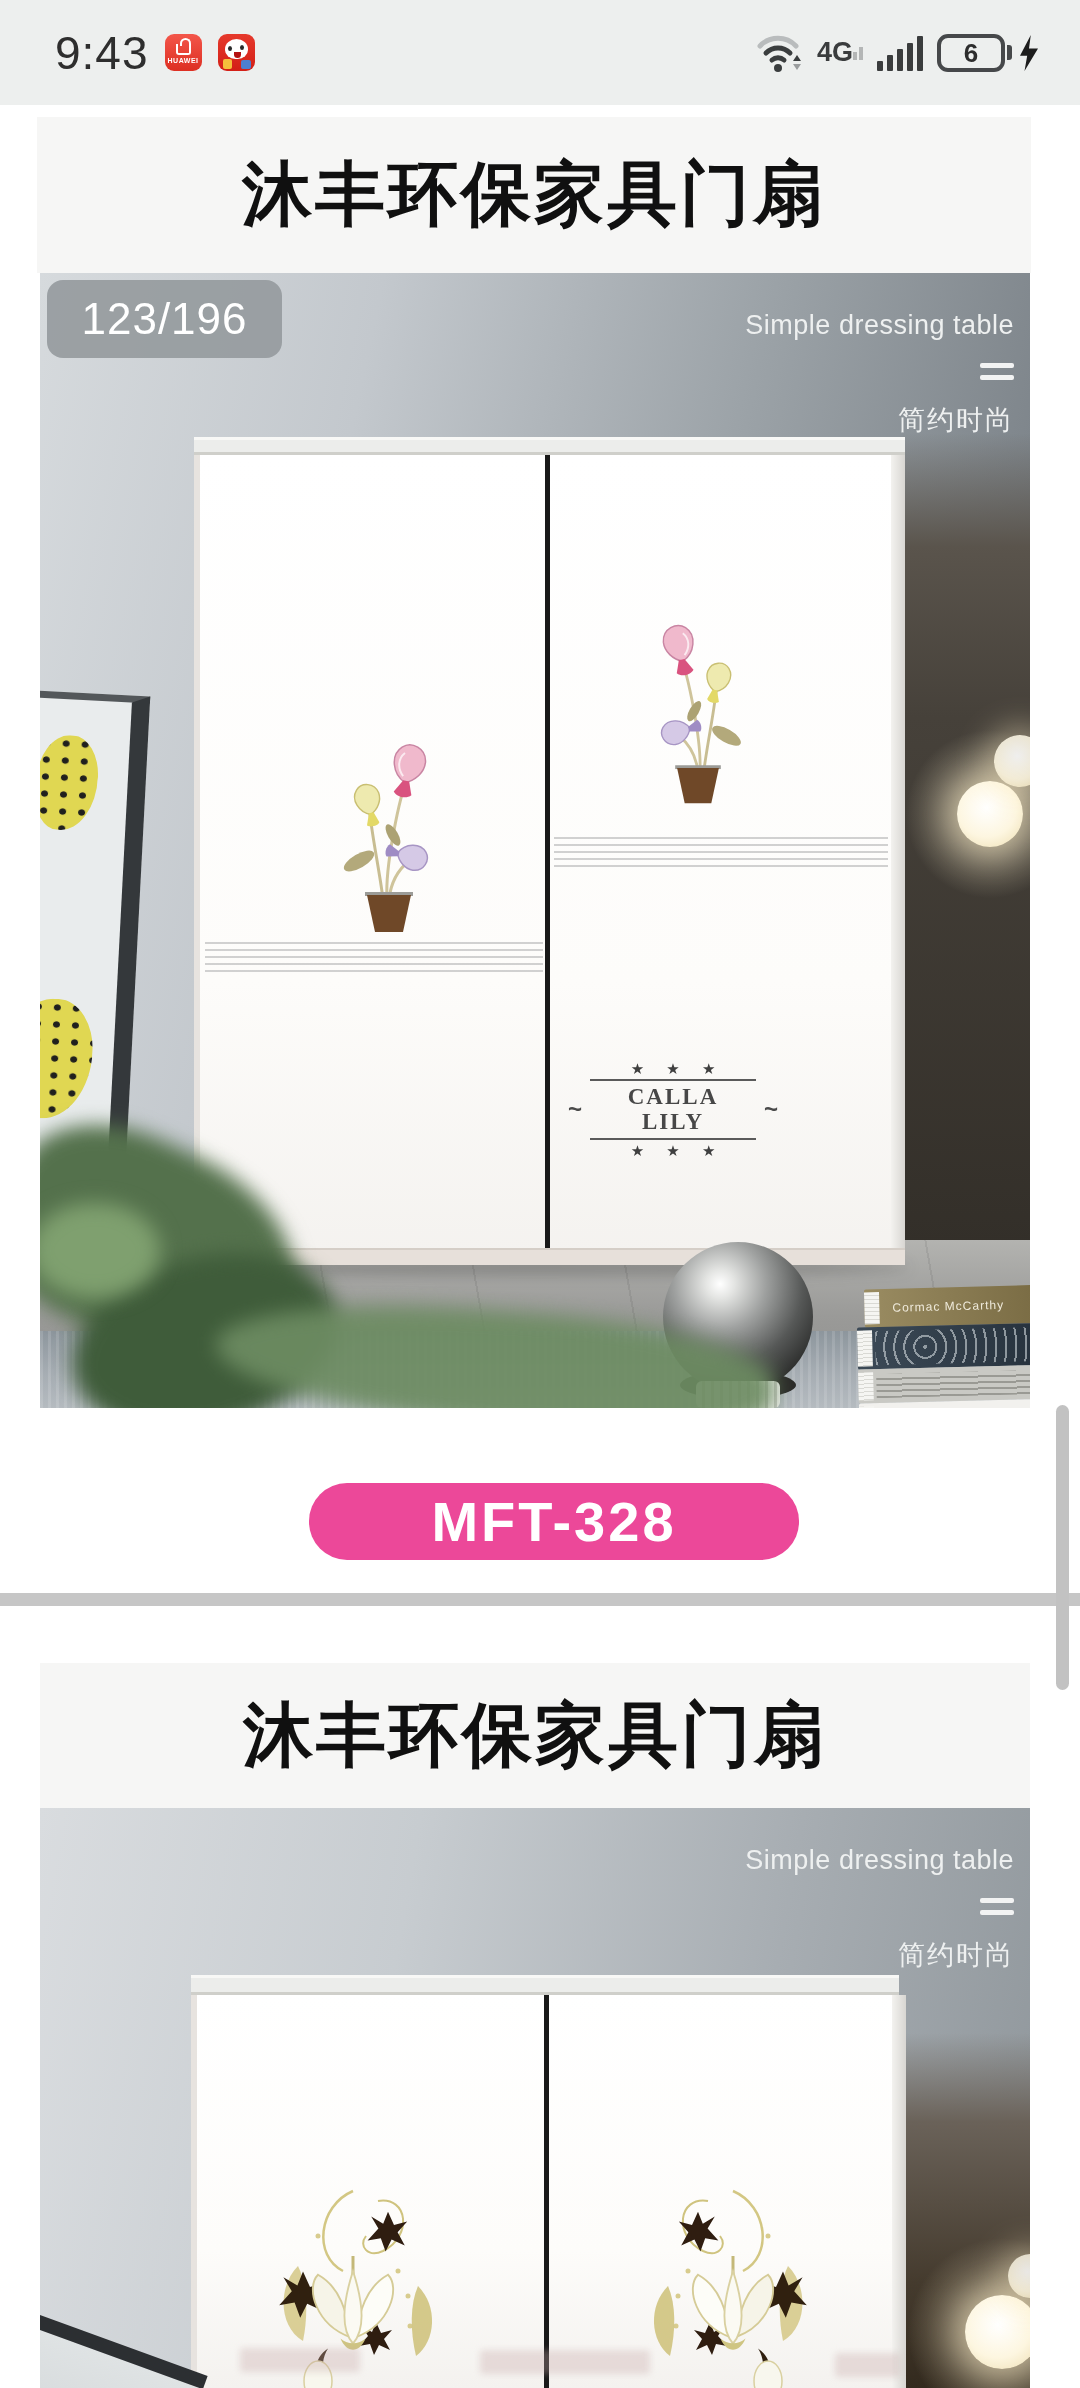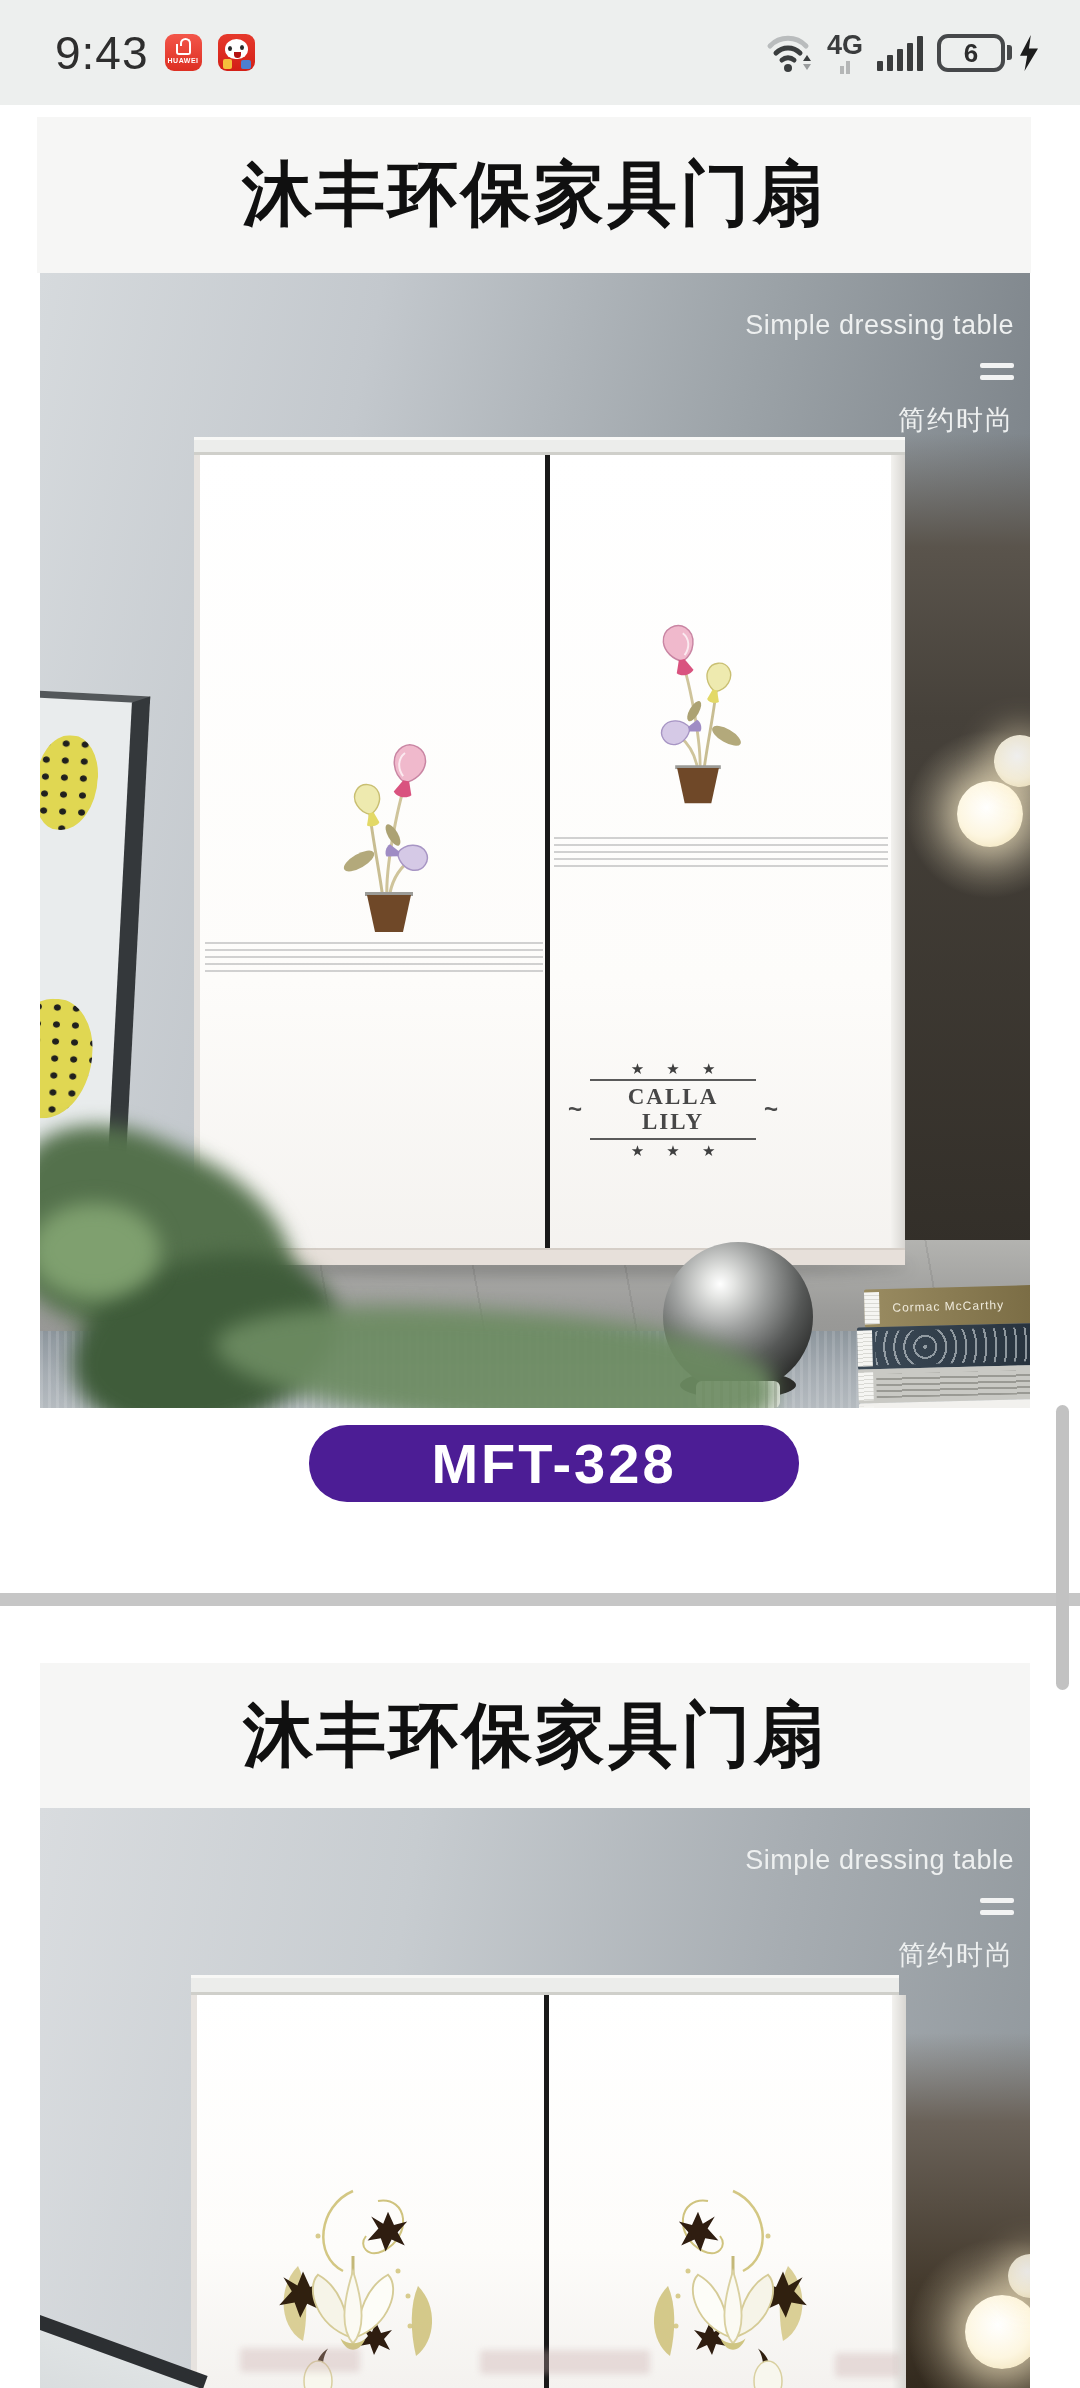--- a/index.html
+++ b/index.html
@@ -23,21 +23,21 @@
   .chip-jd .dog-face{position:absolute;left:7px;top:5px;width:23px;height:20px;background:#fff;
                border-radius:50% 50% 45% 45%;}
   .chip-jd .dog-face:before{content:"";position:absolute;left:3px;top:7px;width:4px;height:5px;background:#2a2a2a;border-radius:50%;}
   .chip-jd .dog-face:after{content:"";position:absolute;right:4px;top:6px;width:4px;height:5px;background:#2a2a2a;border-radius:50%;}
   .chip-jd .tongue{position:absolute;left:16px;top:18px;width:7px;height:6px;background:#b31111;border-radius:0 0 6px 6px;}
   .chip-jd .yellow-bit{position:absolute;left:5px;bottom:2px;width:9px;height:10px;background:#f5c03c;border-radius:2px;}
   .chip-jd .blue-bit{position:absolute;right:4px;bottom:2px;width:10px;height:9px;background:#4d7fd0;border-radius:2px;}
 
   .sb-right{display:flex;align-items:center;gap:14px;}
   .wifi-icon{width:50px;height:44px;}
-  .net-group{display:flex;flex-direction:column;align-items:center;line-height:1;}
+  .net-group{display:flex;flex-direction:row;align-items:center;line-height:1;}
   .net-type{font-size:27px;font-weight:700;color:#3a3c3d;}
   .mini-sim{display:flex;align-items:flex-end;gap:2px;margin-top:2px;}
   .mini-sim i{display:block;width:4px;background:#b4b6b6;}
   .sig-bars{display:flex;align-items:flex-end;gap:4px;height:36px;}
   .sig-bars i{display:block;width:6px;background:#3a3c3d;border-radius:1px;}
   .battery{position:relative;width:68px;height:38px;border:4px solid #46484a;border-radius:11px;
            background:#edefee;display:flex;align-items:center;justify-content:center;}
   .battery .pct{font-size:26px;font-weight:600;color:#2d2d2d;line-height:1;}
   .batt-nub{width:5px;height:15px;background:#46484a;border-radius:0 3px 3px 0;margin-left:2px;}
   .bolt{width:22px;height:36px;margin-left:6px;}
@@ -133,22 +133,22 @@
         color:#ffffff;font-size:44px;letter-spacing:1px;}
   .overlay-right{position:absolute;right:16px;top:36px;text-align:right;color:#eef0f0;}
   .ov-en{font-size:27px;font-weight:300;letter-spacing:.5px;line-height:1.2;}
   .eq-icon{display:inline-block;margin-top:22px;}
   .eq-icon i{display:block;width:34px;height:5px;background:#f2f3f3;border-radius:2px;}
   .eq-icon i+i{margin-top:7px;}
   .ov-zh{font-size:27px;font-weight:400;margin-top:18px;letter-spacing:2px;}
 
   .watermark{position:absolute;height:24px;background:rgba(196,166,166,.33);filter:blur(3px);border-radius:4px;}
 
-  .model-badge{position:absolute;left:309px;top:1425px;width:490px;height:77px;border-radius:38px;
-        background:#4c1d95;display:flex;align-items:center;justify-content:center;
+  .model-badge{position:absolute;left:309px;top:1483px;width:490px;height:77px;border-radius:38px;
+        background:#ec4899;display:flex;align-items:center;justify-content:center;
         color:#ffffff;font-size:56px;font-weight:700;letter-spacing:3px;}
   .divider{position:absolute;left:0;top:1593px;width:1080px;height:13px;background:#c6c6c6;}
   .scrollbar-thumb{position:absolute;left:1056px;top:1405px;width:13px;height:285px;border-radius:7px;background:#c2c2c2;}
 
   svg{display:block;}
 </style>
 </head>
 <body>
 
 <div class="screen">
@@ -319,20 +319,21 @@
 
         <span class="bird">Bird</span>
       </div>
     </div>
 
     <div class="leaf leaf1"></div>
     <div class="leaf leaf2"></div>
     <div class="leaf leaf3"></div>
     <div class="leaf leaf4"></div>
 
+    <div class="counter-badge">123/196</div>
     <div class="overlay-right">
       <div class="ov-en">Simple dressing table</div>
       <div class="eq-icon"><i></i><i></i></div>
       <div class="ov-zh">简约时尚</div>
     </div>
   </div>
 
   <div class="model-badge">MFT-328</div>
 
   <div class="divider"></div>

